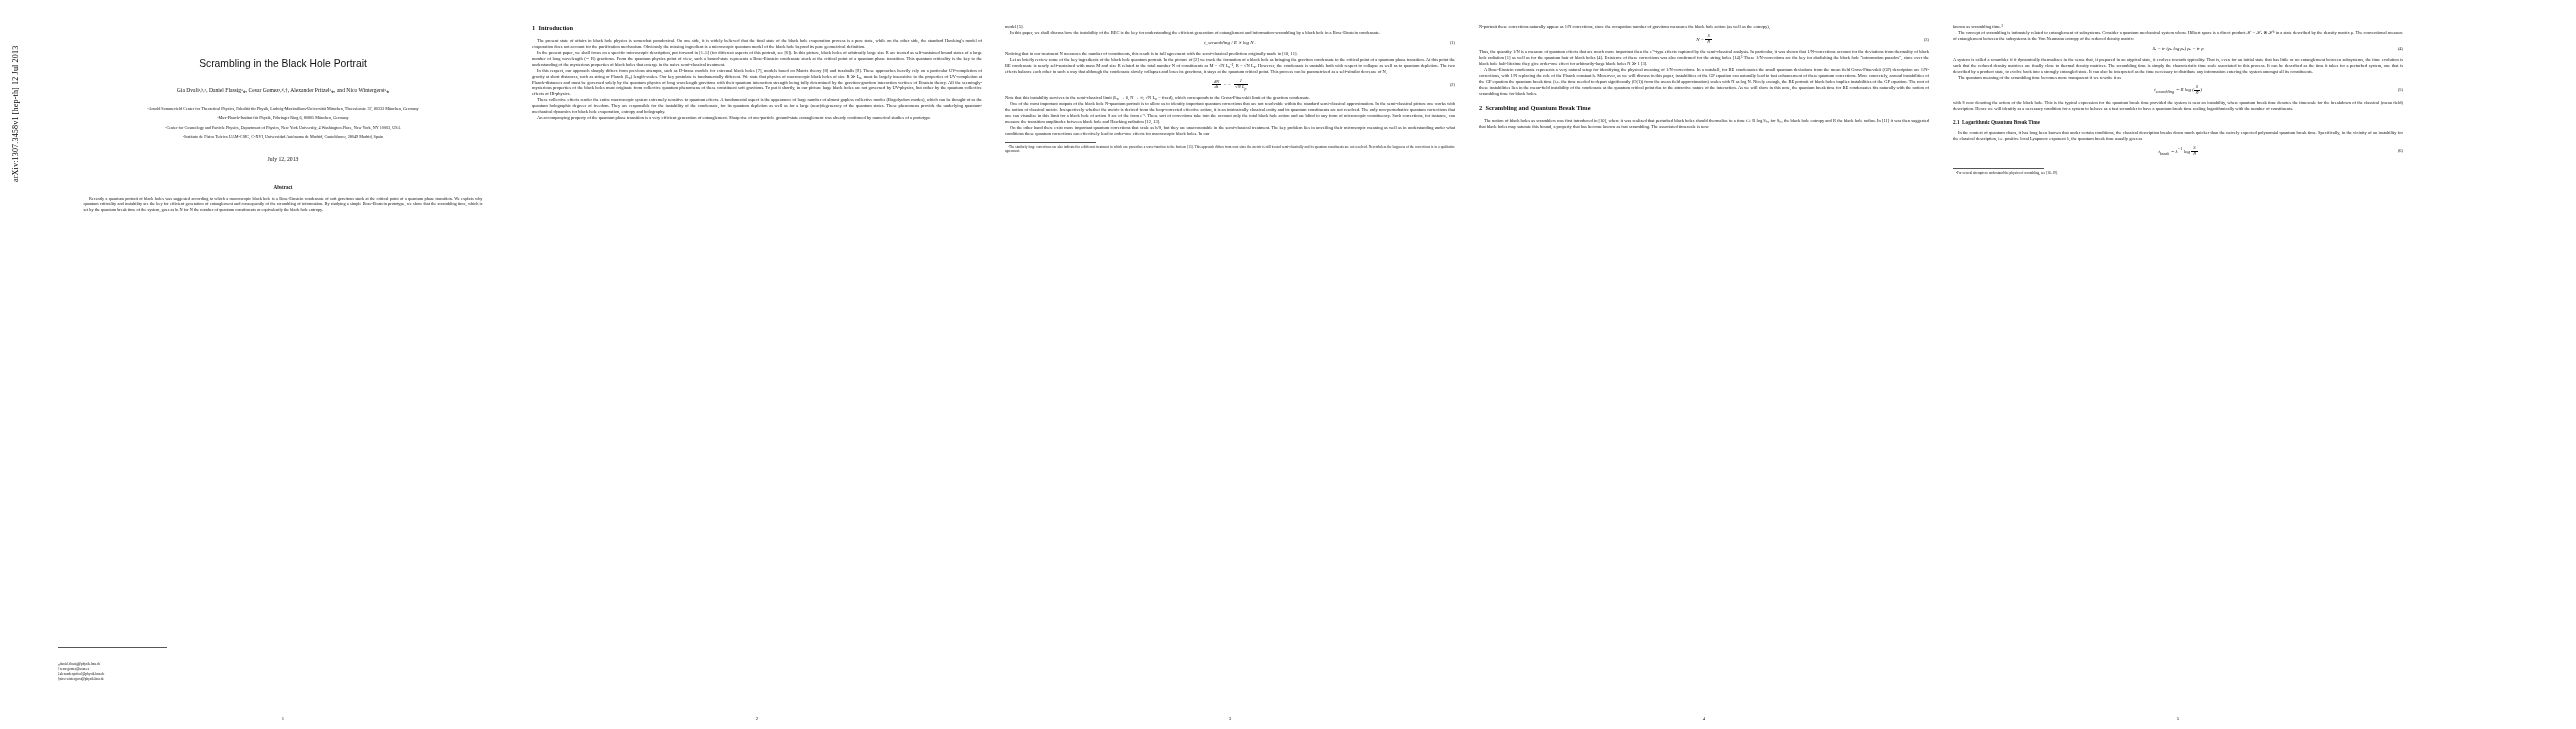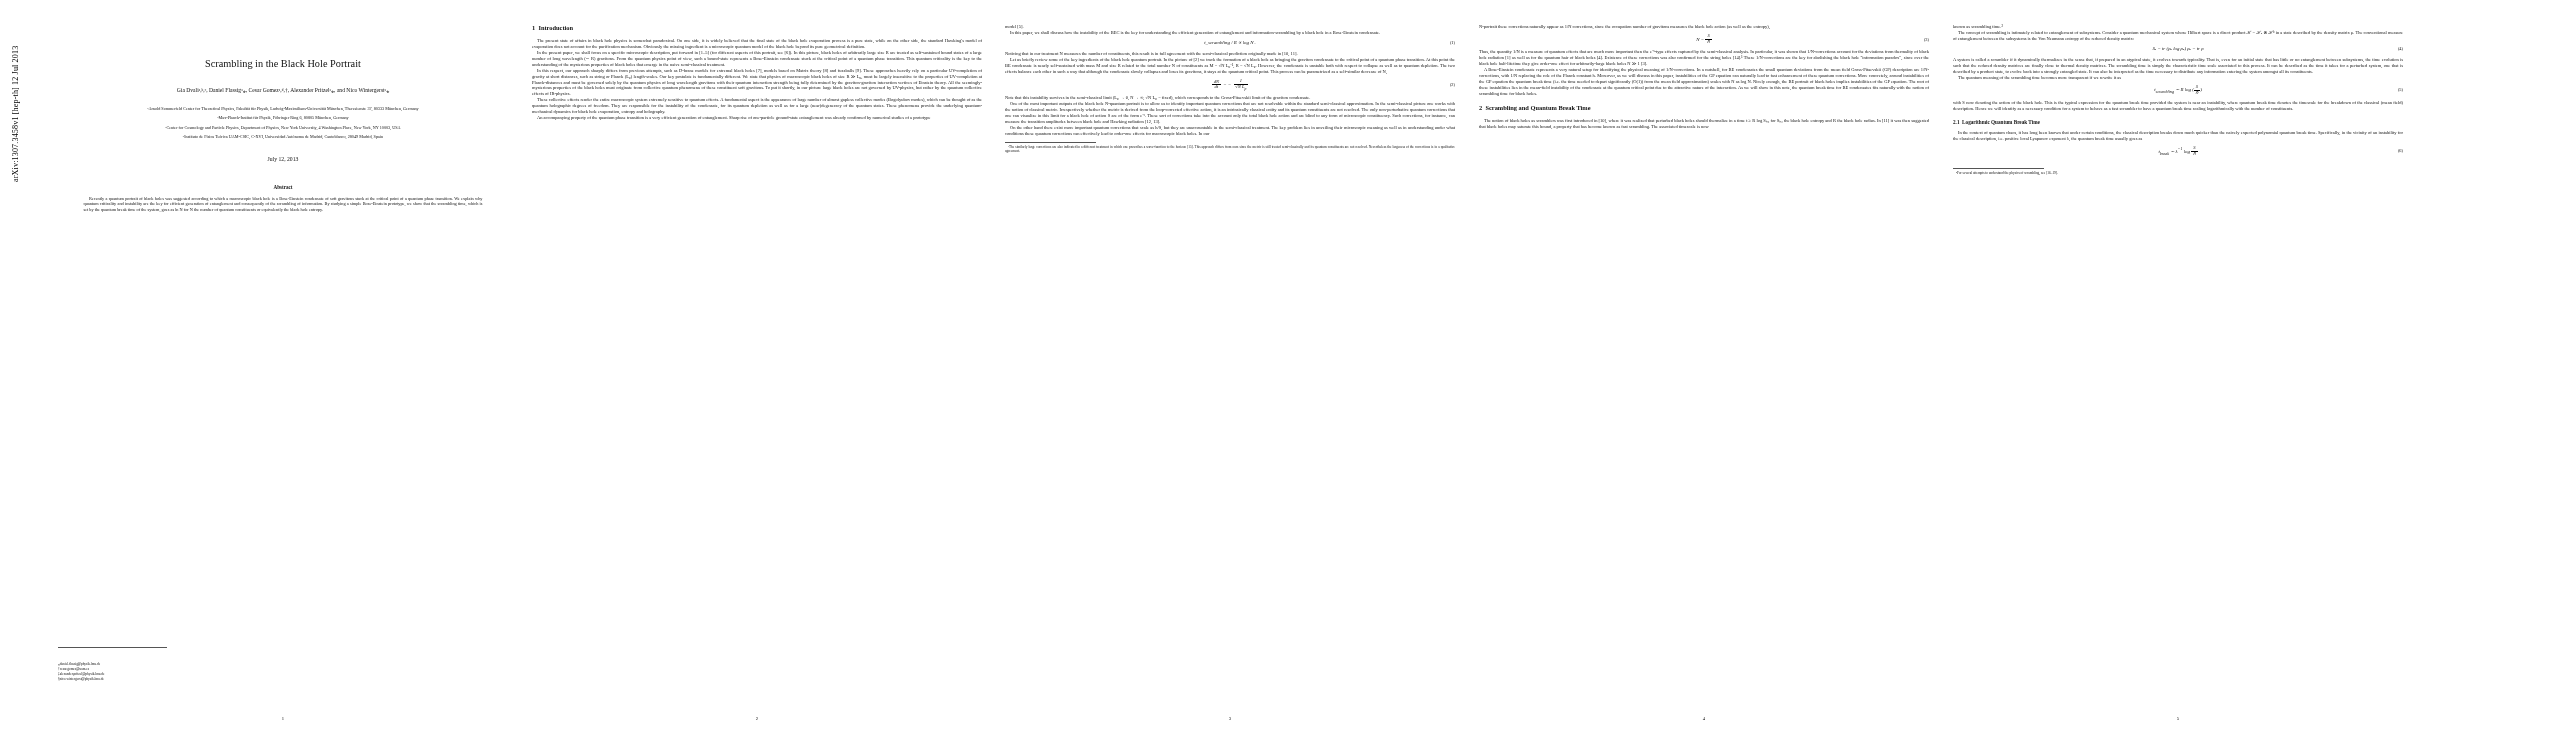--- a/index.html
+++ b/index.html
@@ -46,21 +46,21 @@
   .col.c2 { left: 532px; }
   .col.c3 { left: 1005px; }
   .col.c4 { left: 1479px; }
   .col.c5 { left: 1953px; }
 
   .paper-title {
     text-align: center;
     font-size: 10.3px;
     line-height: 1.3;
     margin: 33px 0 16px 0;
-    font-family: Liberation Serif, serif;
+    font-family: Liberation Sans, sans-serif;
   }
   .authors {
     text-align: center;
     font-size: 5.6px;
     line-height: 1.5;
     margin: 0 0 11px 0;
   }
   .affil {
     text-align: center;
     font-size: 4.2px;

